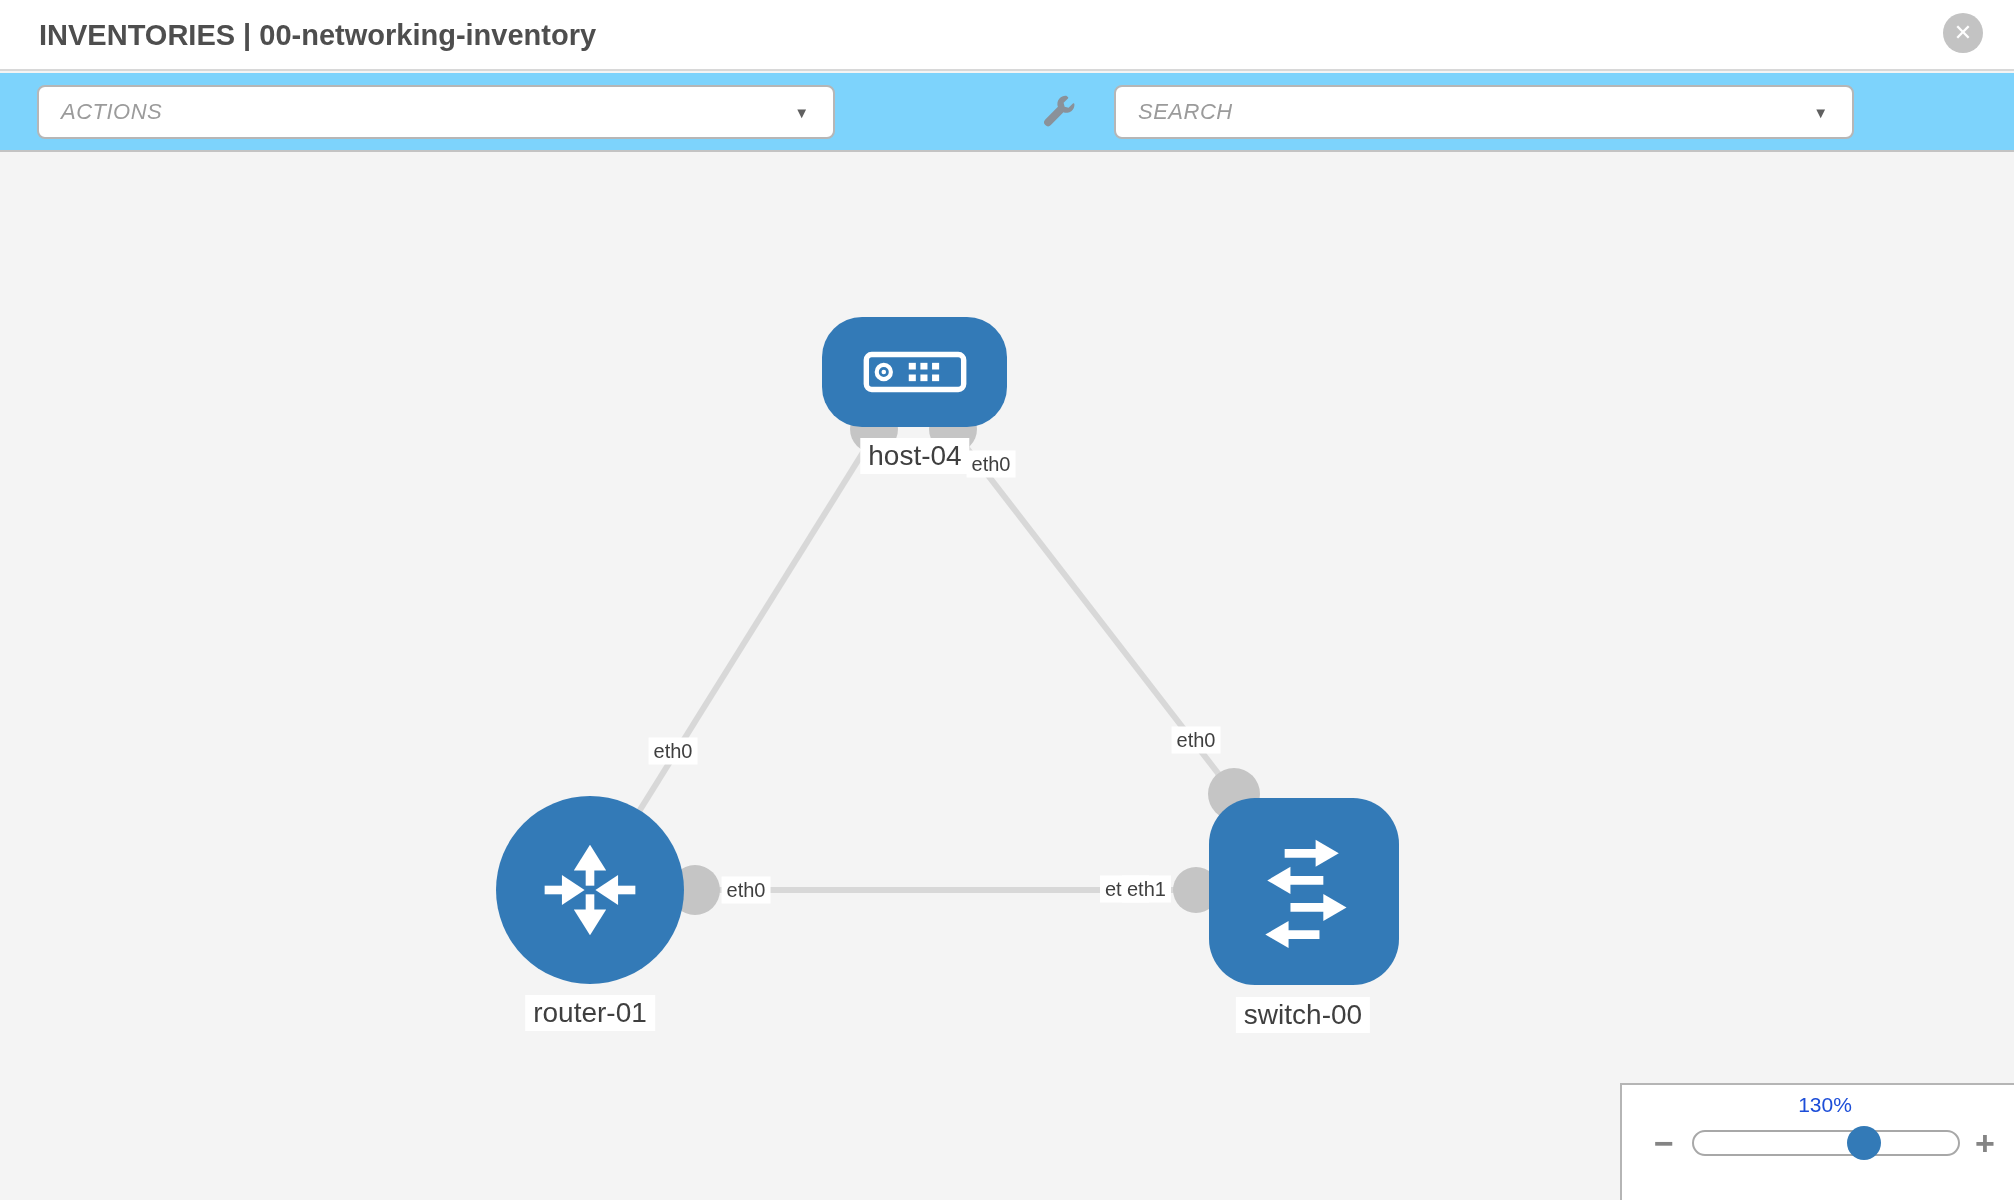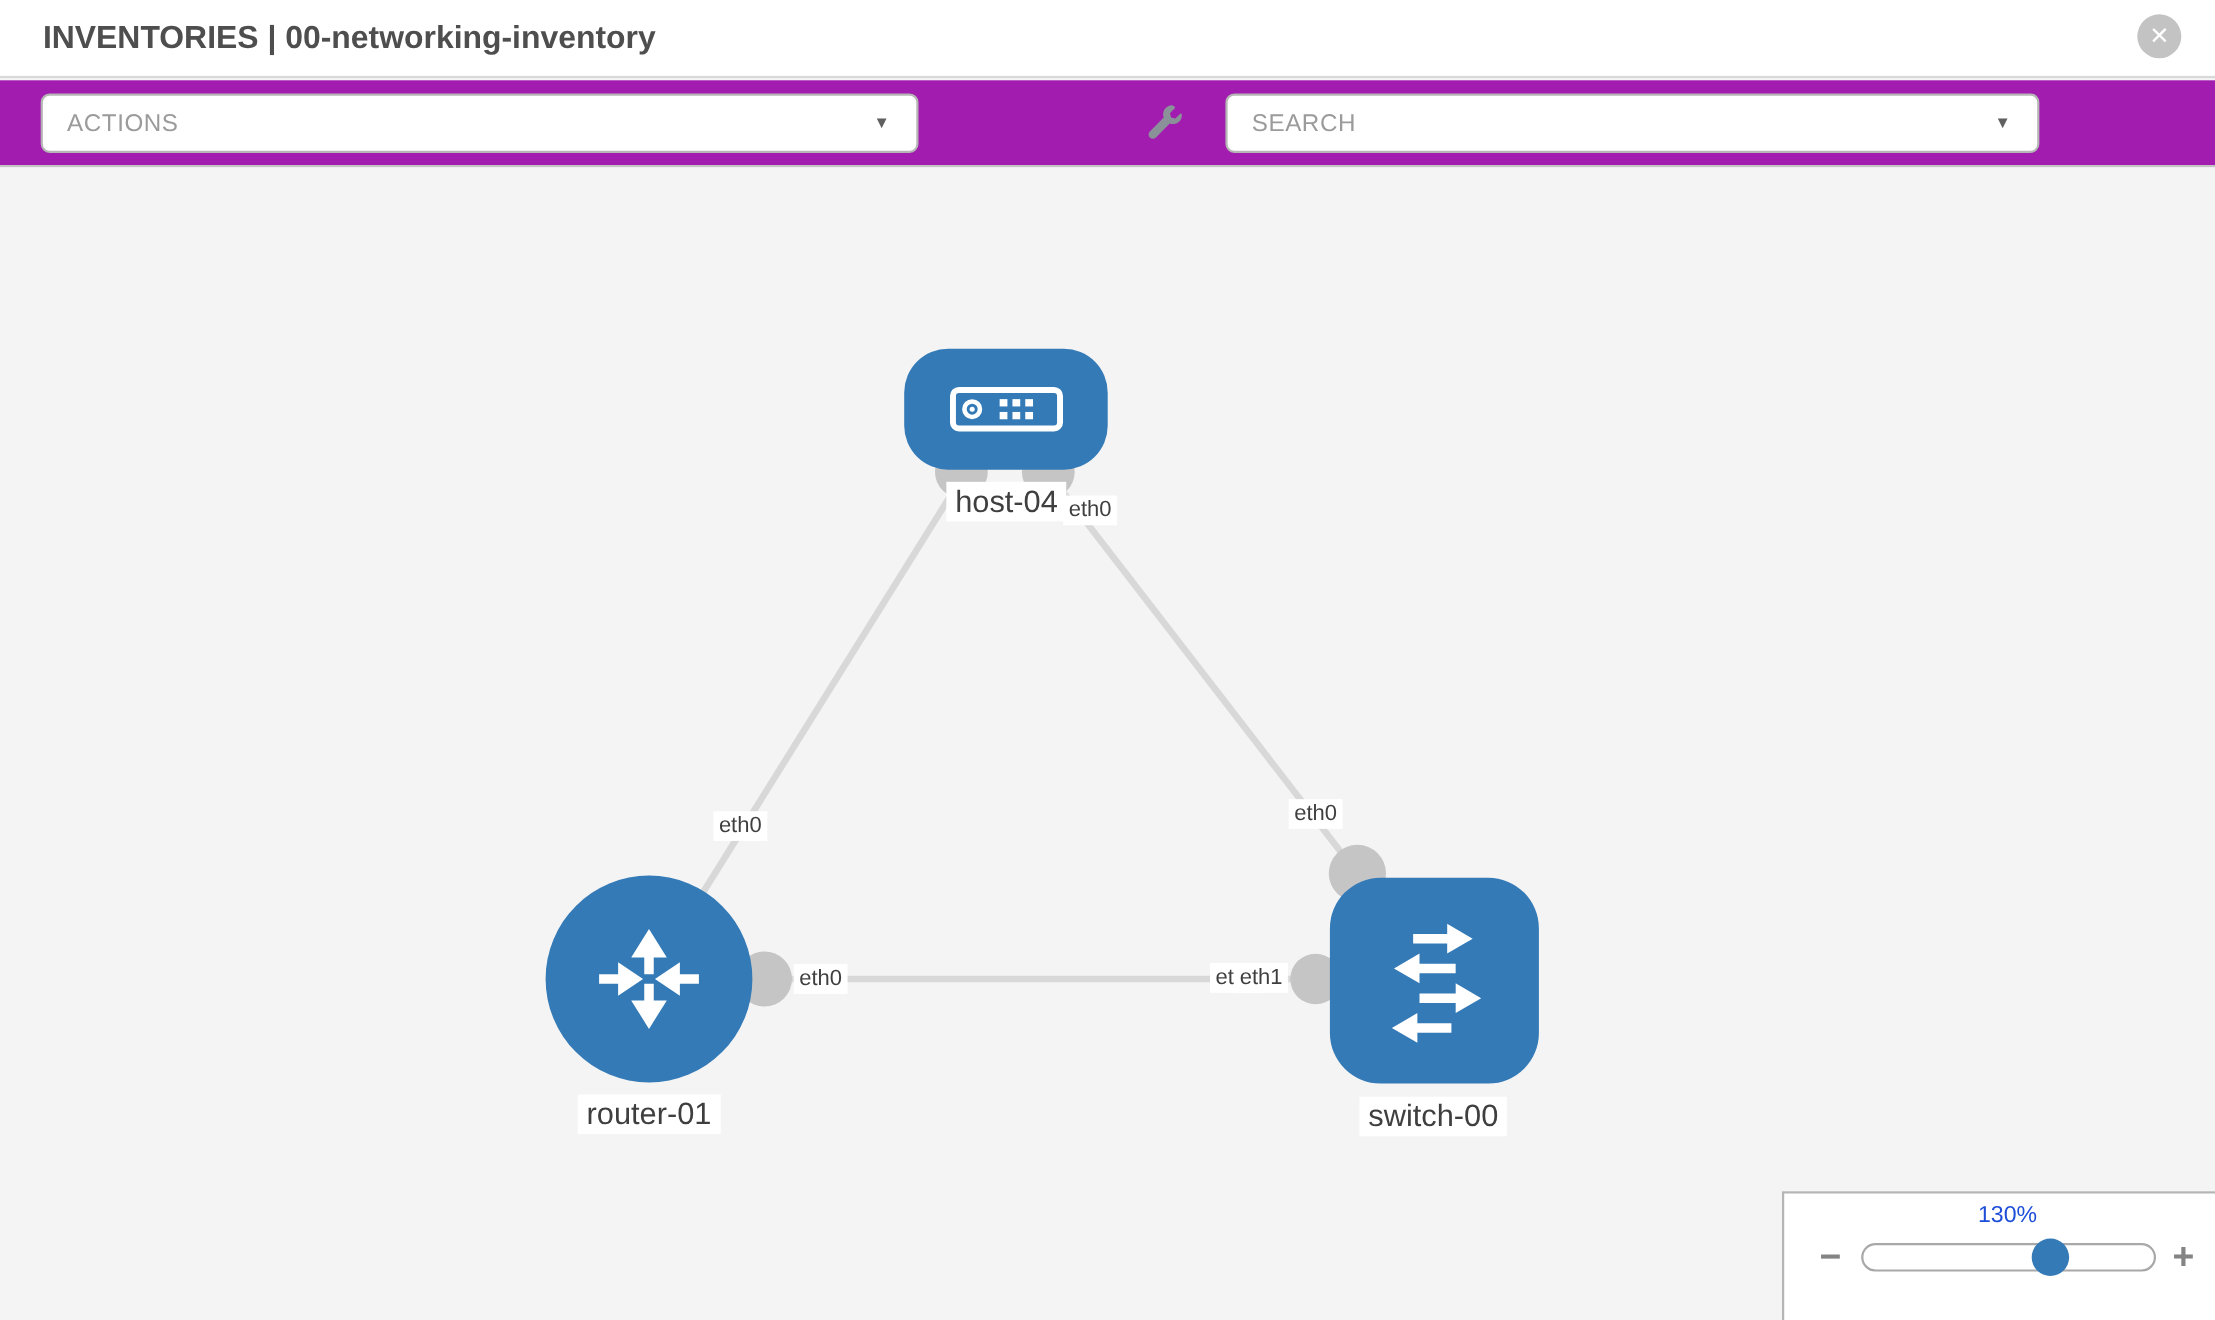--- a/index.html
+++ b/index.html
@@ -7,21 +7,21 @@
   body { font-family:"Liberation Sans","DejaVu Sans",sans-serif; background:#fff; }
   #app { position:relative; width:2014px; height:1200px; overflow:hidden; background:#f4f4f4; }
 
   
   .header { position:absolute; left:0; top:0; width:2014px; height:71px; background:#ffffff; border-bottom:2px solid #d8d8d8; }
   .page-title { position:absolute; left:39px; top:0; height:89px; line-height:71px; font-size:29px; font-weight:bold; color:#4e4e4e; }
   .close-btn { position:absolute; right:31px; top:13px; width:40px; height:40px; border-radius:50%; background:#c3c3c3; display:flex; align-items:center; justify-content:center; cursor:pointer; }
   .close-btn span { color:#ffffff; font-size:22px; font-weight:bold; line-height:1; }
 
   
-  .toolbar { position:absolute; left:0; top:73px; width:2014px; height:79px; background:#a21caf; border-bottom:2px solid #c3c3c3; }
+  .toolbar { position:absolute; left:0; top:73px; width:2014px; height:79px; background:#7dd3fc; border-bottom:2px solid #c3c3c3;font-style:italic; }
   .dropdown { position:absolute; top:12px; height:54px; background:#ffffff; border:2px solid #b6b6b6; border-radius:8px; display:flex; align-items:center; cursor:pointer; }
   .dropdown .dd-label { padding-left:22px; font-size:22px; color:#9b9b9b; letter-spacing:0.5px; }
   .dropdown .caret { position:absolute; right:24px; top:50%; transform:translateY(-50%); font-size:15px; color:#606060; }
   .dd-actions { left:37px; width:798px; }
   .dd-search { left:1114px; width:740px; }
   .tool-icons { position:absolute; left:1040px; top:12px; height:54px; display:flex; align-items:center; gap:32px; }
   .icon-btn { background:none; border:none; cursor:pointer; width:40px; height:40px; display:flex; align-items:center; justify-content:center; }
   .icon-btn svg { display:block; }
 
   

